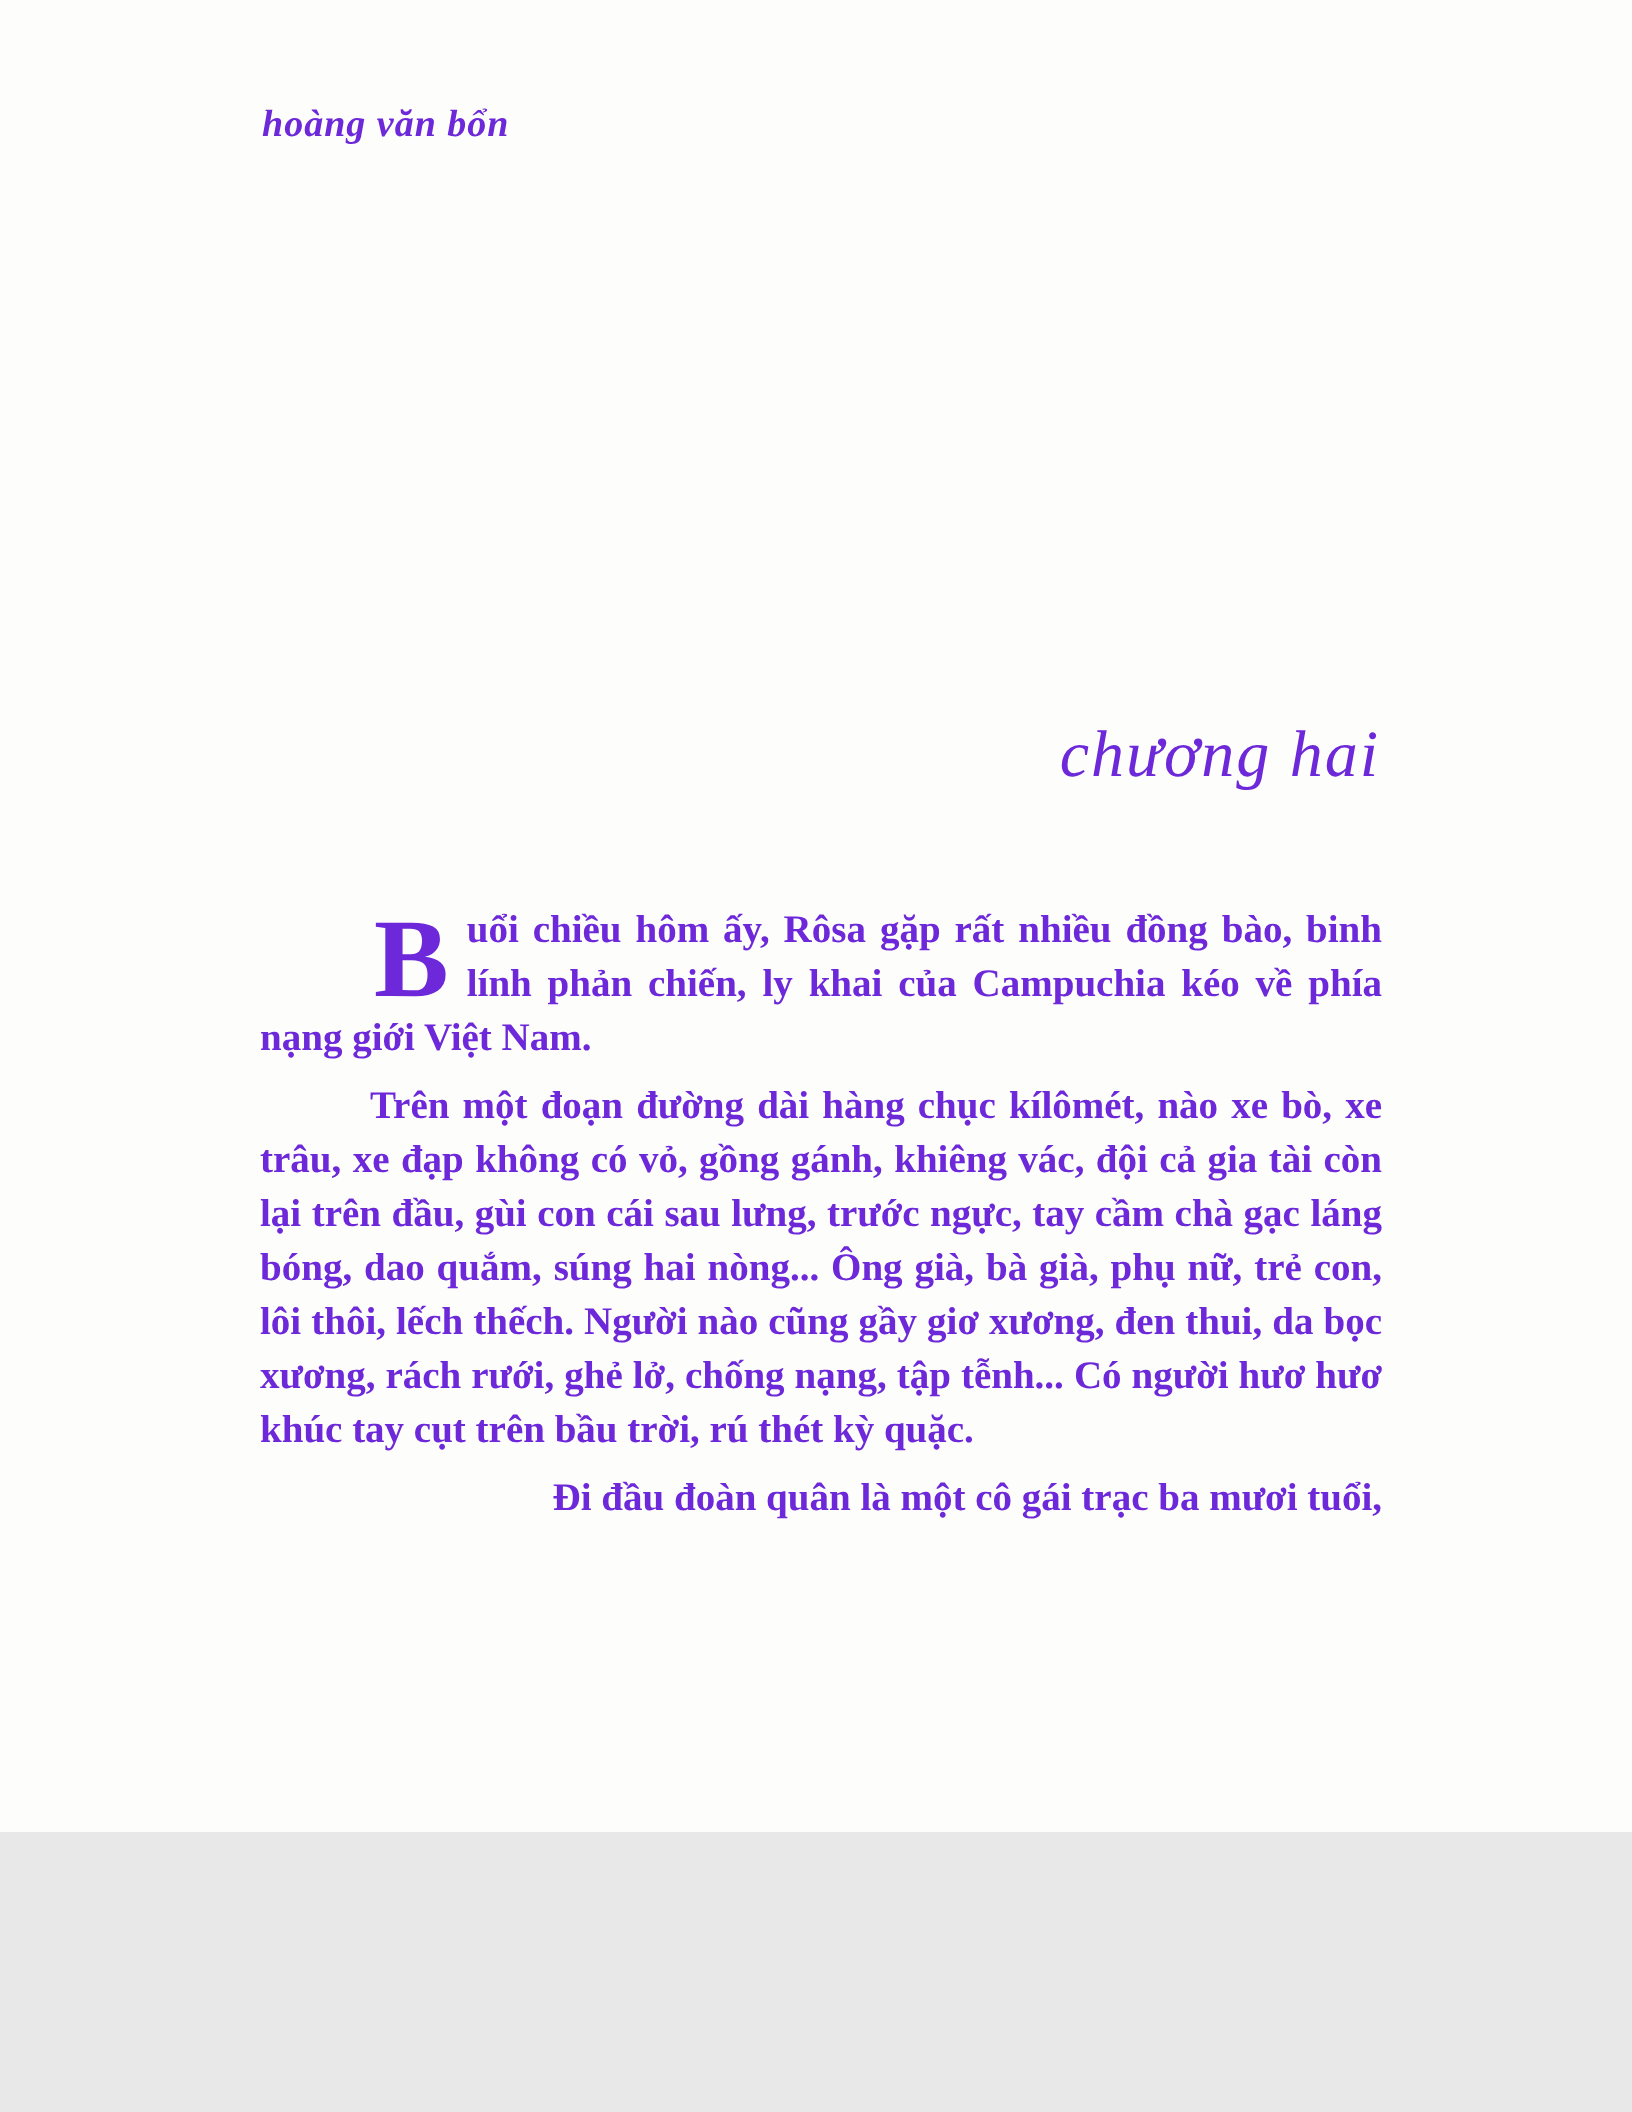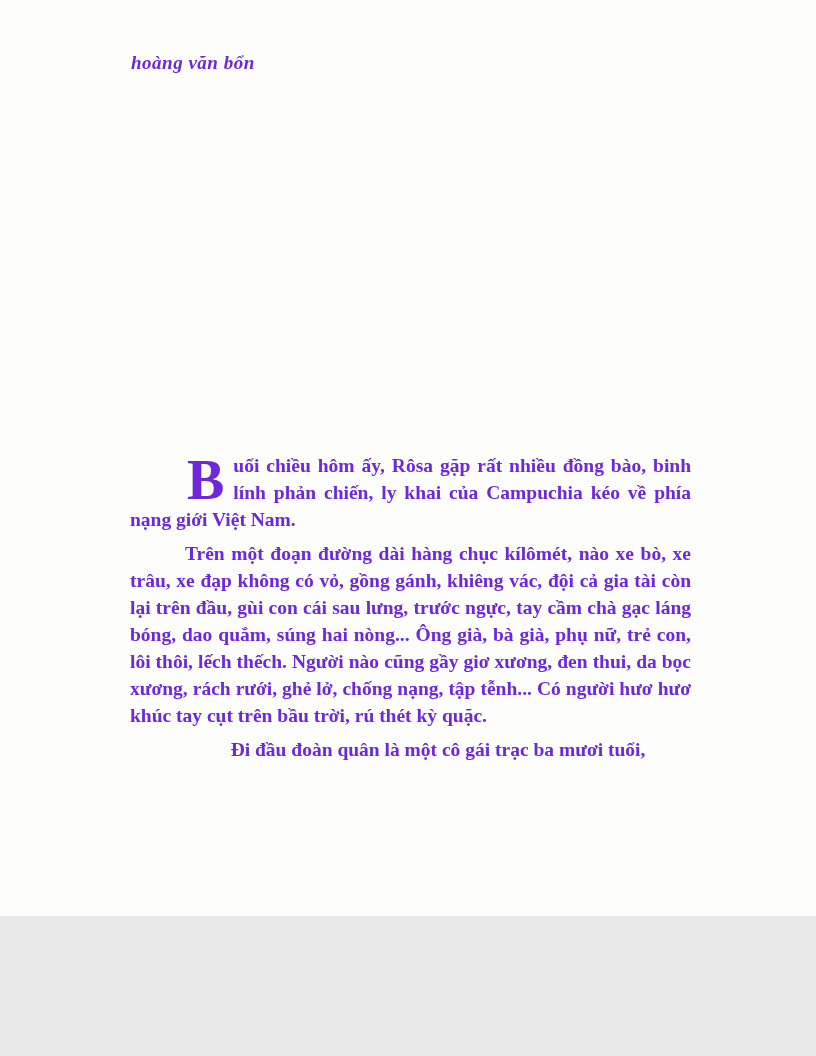--- a/index.html
+++ b/index.html
@@ -47,21 +47,21 @@
     text-align: justify;
   }
   .para {
     margin: 0 0 7px 0;
   }
   .para.indent {
     text-indent: 55px;
   }
   .para.last {
     margin-bottom: 0;
-    text-align: center;
+    text-align: right;
   }
   .dropcap {
     float: left;
     font-size: 56px;
     line-height: 50px;
     margin: 3px 9px 0 57px;
     font-weight: bold;
   }
   .page-number {
     position: absolute;
@@ -71,20 +71,21 @@
     font-weight: bold;
   }
 </style>
 </head>
 <body>
 
 <div class="page">
 
   <div class="running-header">hoàng văn bổn</div>
 
+  <div class="chapter-title">chương hai</div>
 
   <div class="body-text">
 
     <p class="para first">
       <span class="dropcap">B</span><span>uổi chiều hôm ấy, Rôsa gặp rất nhiều đồng bào, binh lính phản chiến, ly khai của Campuchia kéo về phía nạng giới Việt Nam.</span>
     </p>
 
     <p class="para indent">Trên một đoạn đường dài hàng chục kílômét, nào xe bò, xe trâu, xe đạp không có vỏ, gồng gánh, khiêng vác, đội cả gia tài còn lại trên đầu, gùi con cái sau lưng, trước ngực, tay cầm chà gạc láng bóng, dao quắm, súng hai nòng... Ông già, bà già, phụ nữ, trẻ con, lôi thôi, lếch thếch. Người nào cũng gầy giơ xương, đen thui, da bọc xương, rách rưới, ghẻ lở, chống nạng, tập tễnh... Có người hươ hươ khúc tay cụt trên bầu trời, rú thét kỳ quặc.</p>
 
 

